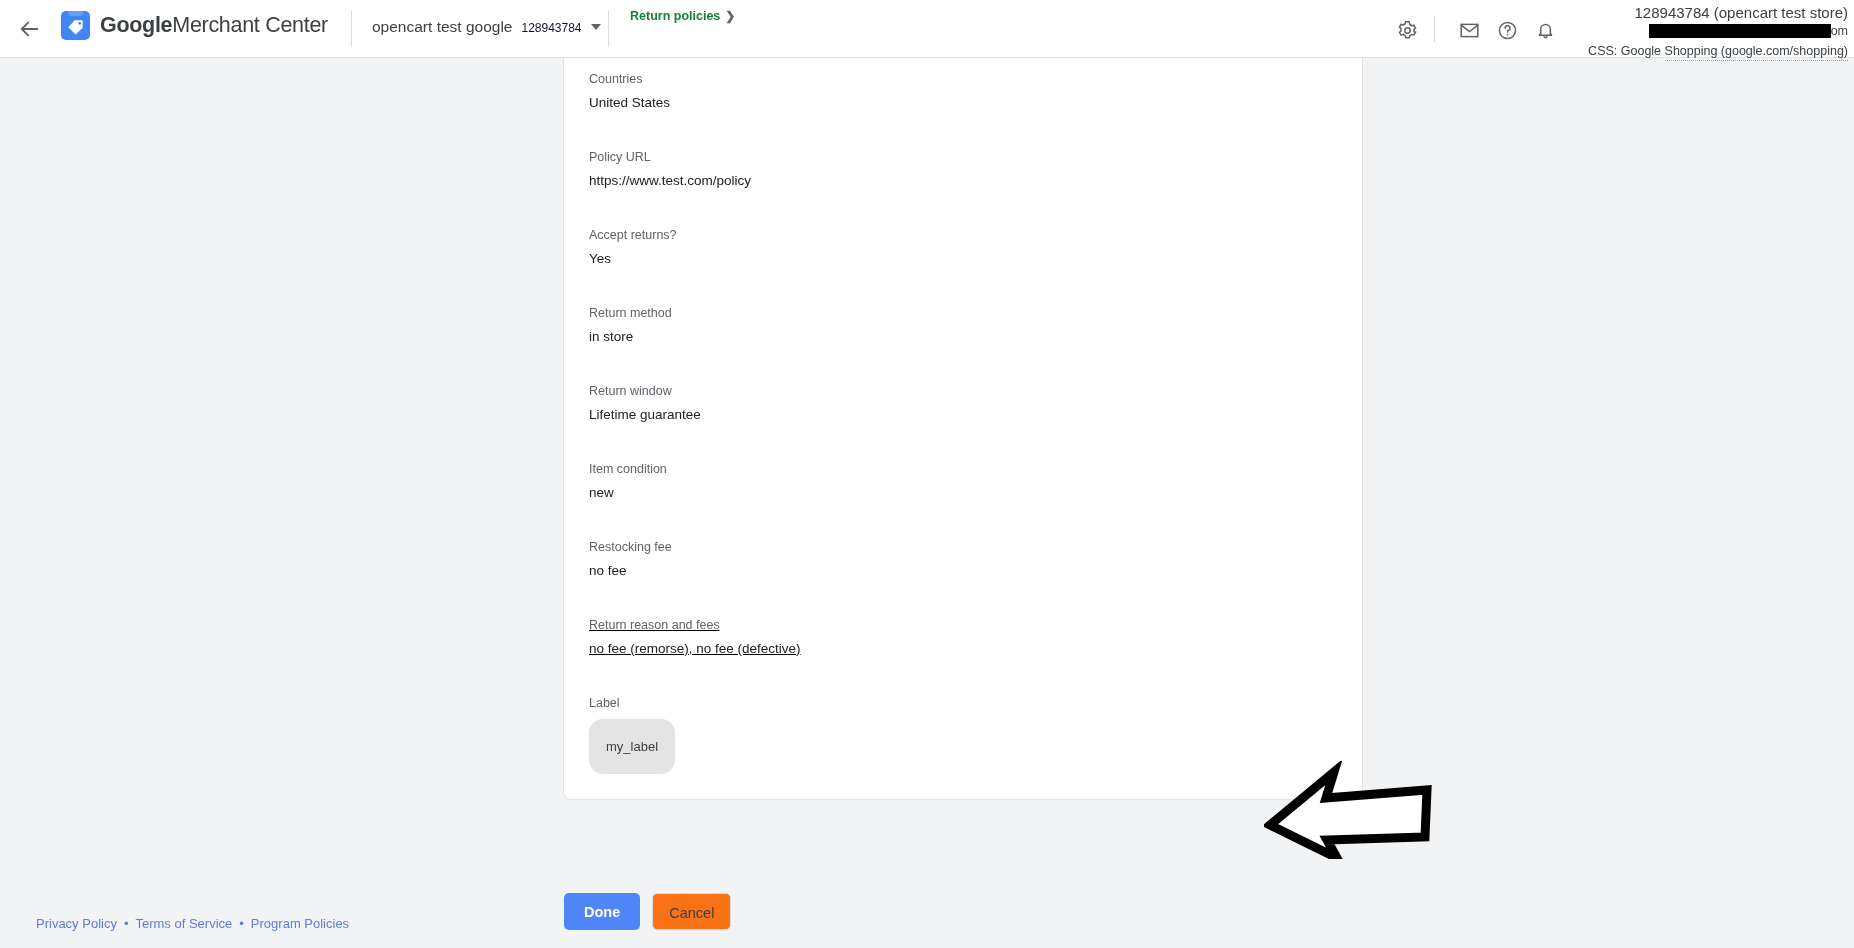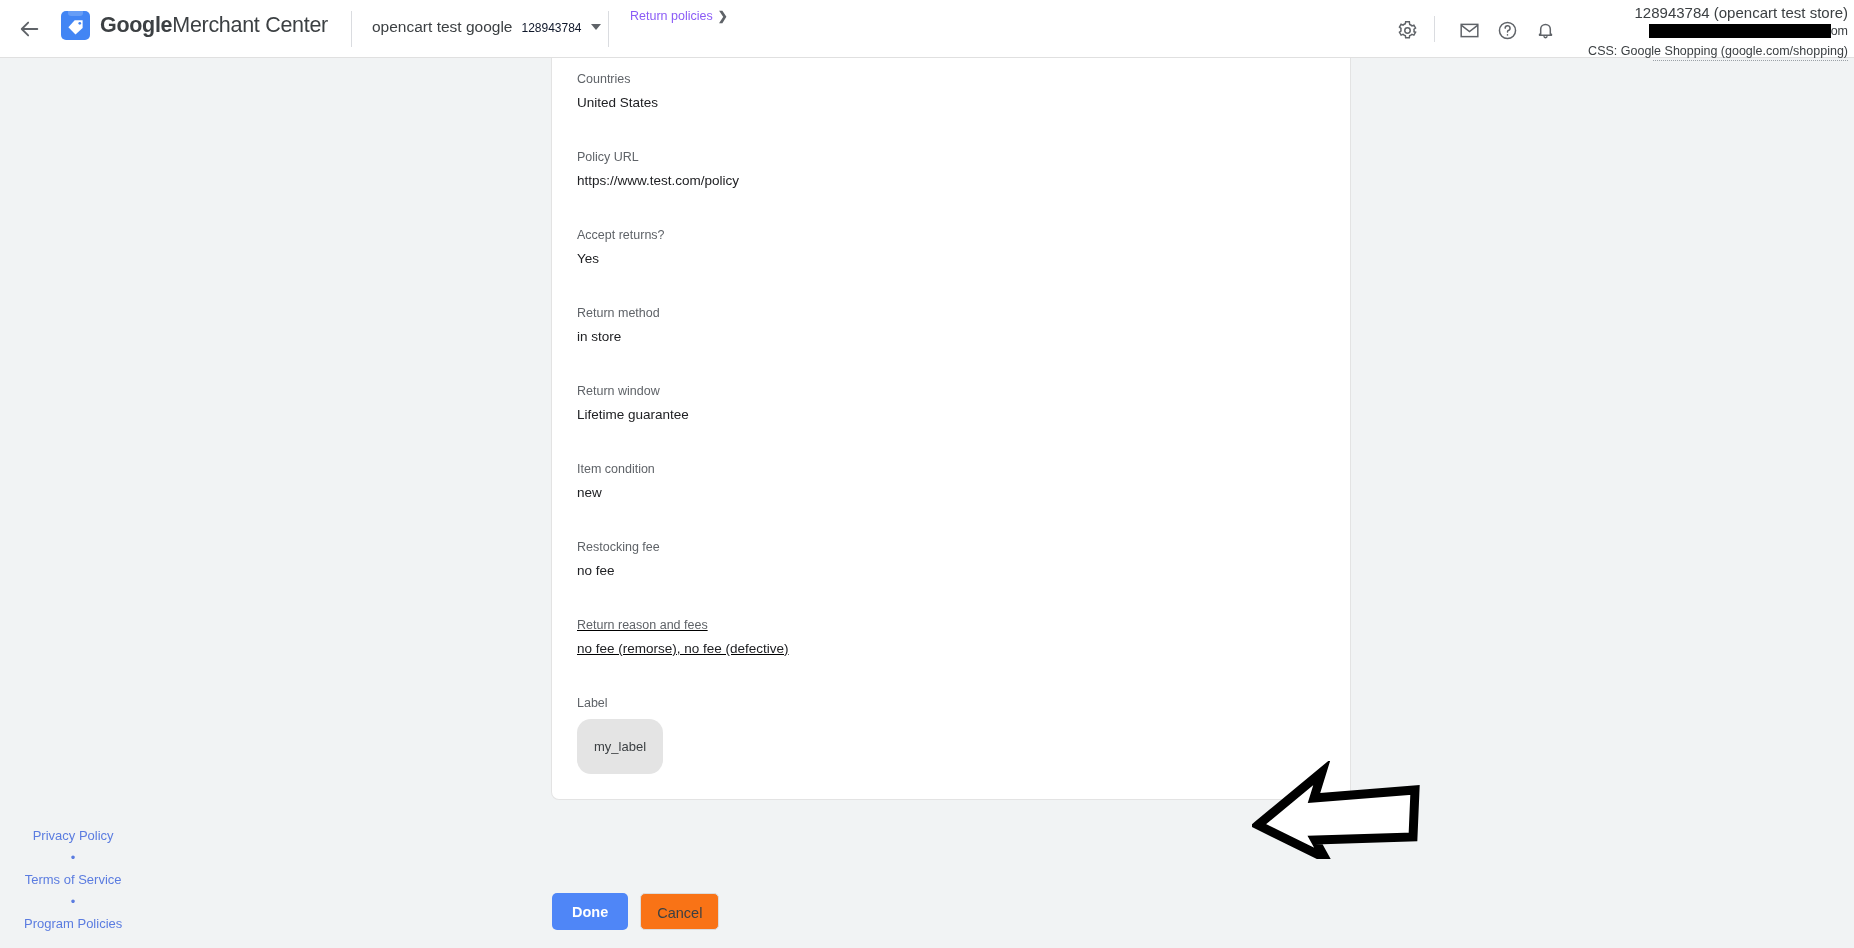--- a/index.html
+++ b/index.html
@@ -87,22 +87,23 @@
     border-left: 5px solid transparent;
     border-right: 5px solid transparent;
     border-top: 6px solid #5f6368;
     position: relative; top: -2px;
   }
 
   .breadcrumb-block { position: absolute; left: 630px; top: 9px; }
   .crumb-row { display: flex; align-items: center; gap: 5px; }
   .crumb-link {
     font-size: 12.5px;
-    color: #8b5cf6;
-    cursor: pointer;
+    color: #15803d;
+    cursor: pointer;
+    font-weight: bold;
   }
   .crumb-sep { font-size: 12px; color: #5f6368; font-weight: 700; }
   .page-title {
     margin-top: 4px;
     font-size: 18.5px;
     color: #202124;
     white-space: nowrap;
   }
 
   .topbar-icons {
@@ -144,21 +145,21 @@
     color: #3c4043;
     white-space: nowrap;
     border-bottom: 1px dotted #9aa0a6;
     display: inline-block;
     cursor: pointer;
   }
 
   
   .content {
     position: absolute;
-    top: 58px; left: 4px;
+    top: 58px; left: 16px;
     width: 1648px;
     height: 890px;
     background: #f1f3f4;
   }
 
   .card {
     position: absolute;
     left: 547px; top: 0;
     width: 800px;
     height: 742px;
@@ -229,21 +230,20 @@
   }
 
   
   .footer {
     position: absolute;
     left: 20px; bottom: 17px;
     display: flex;
     align-items: center;
     gap: 7px;
     font-size: 13px;
-    flex-direction: column;
   }
   .footer a {
     color: #5b7ce0;
     text-decoration: none;
     cursor: pointer;
   }
   .footer .dot { color: #5b7ce0; }
 </style>
 </head>
 <body>

